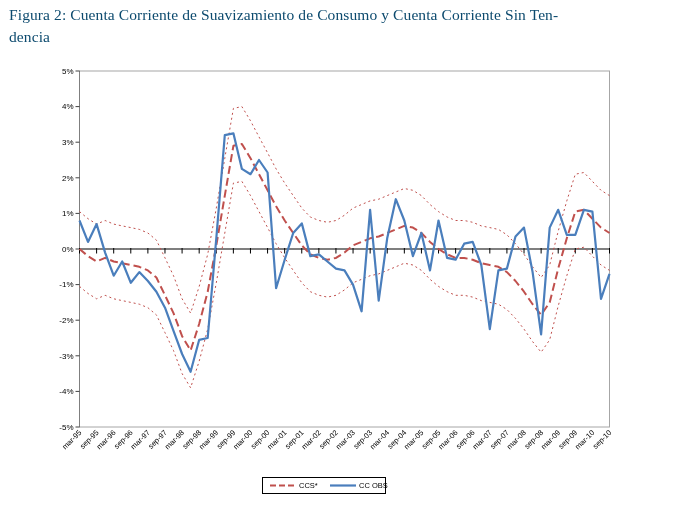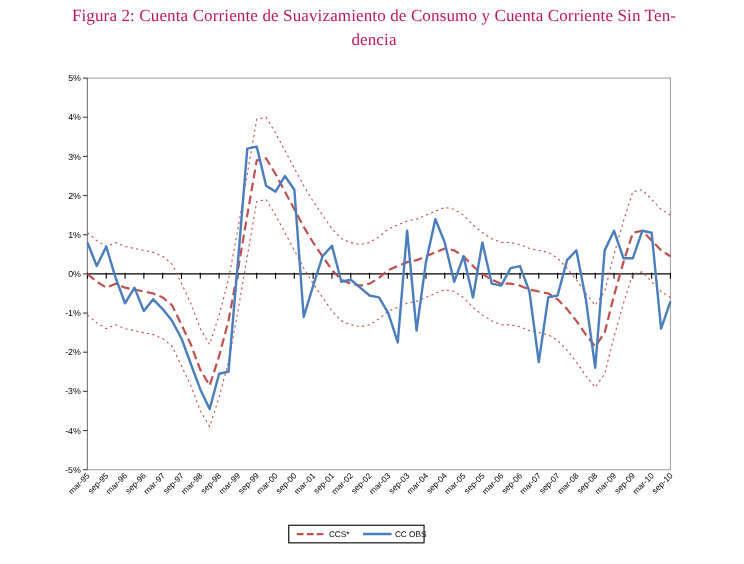--- a/index.html
+++ b/index.html
@@ -3,21 +3,21 @@
 <meta charset="utf-8">
 <style>
   html,body{margin:0;padding:0;background:#ffffff;}
   .page{
     position:relative;width:676px;height:513px;background:#ffffff;overflow:hidden;
     font-family:"Liberation Sans",sans-serif;
   }
   .fig-title{
     position:absolute;left:9px;top:4px;width:662px;
     font-family:"Liberation Serif",serif;font-size:15.5px;line-height:22px;
-    color:#be185d;white-space:pre-line;letter-spacing:.1px;text-align:center;
+    color:#0c4a6e;white-space:pre-line;letter-spacing:.1px;
   }
   svg.chart{position:absolute;left:0;top:0;}
   svg.chart text{font-family:"Liberation Sans",sans-serif;}
 </style>
 </head>
 <body>
 
 <div class="page">
   <div class="fig-title">Figura 2: Cuenta Corriente de Suavizamiento de Consumo y Cuenta Corriente Sin Ten-
 dencia</div>

